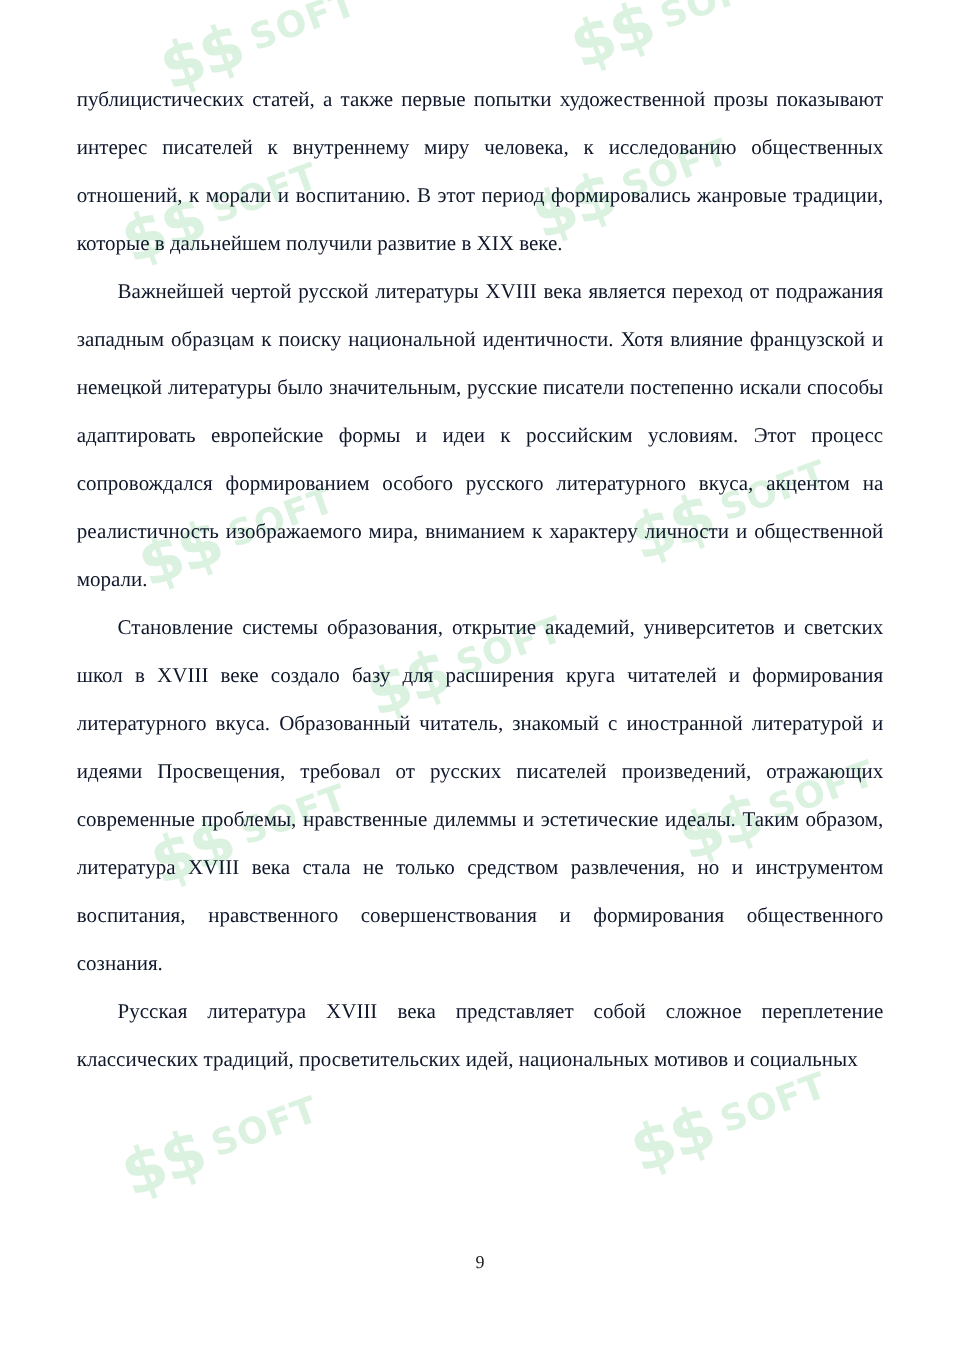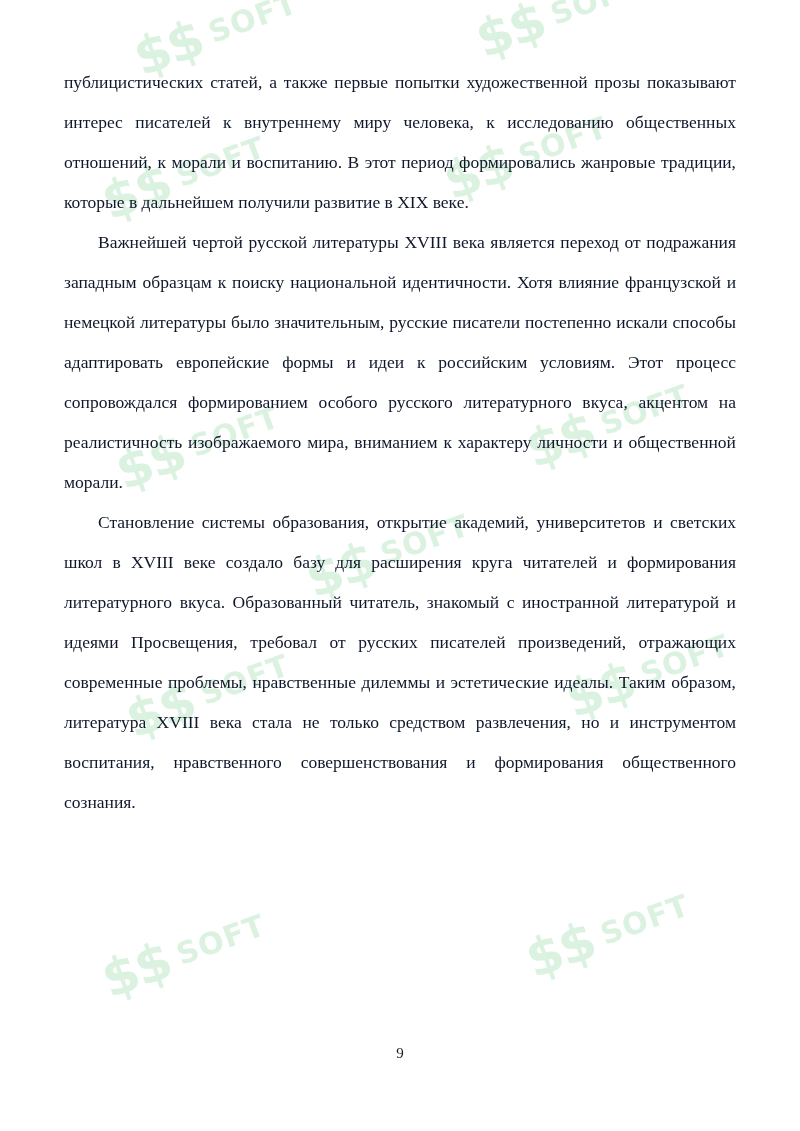--- a/index.html
+++ b/index.html
@@ -125,16 +125,17 @@
       <div class="wm" style="left: 300px; top: 560px;">
         <span class="mark" style="font-size: 52px; color: rgb(184, 230, 196);">$$</span>
         <span class="word" style="font-size: 30px; color: rgb(184, 230, 196);">SOFT</span>
       </div>
     </div>
 
   <div class="content">
     <p class="body">публицистических статей, а также первые попытки художественной прозы показывают интерес писателей к внутреннему миру человека, к исследованию общественных отношений, к морали и воспитанию. В этот период формировались жанровые традиции, которые в дальнейшем получили развитие в XIX веке.</p>
     <p class="body indent">Важнейшей чертой русской литературы XVIII века является переход от подражания западным образцам к поиску национальной идентичности. Хотя влияние французской и немецкой литературы было значительным, русские писатели постепенно искали способы адаптировать европейские формы и идеи к российским условиям. Этот процесс сопровождался формированием особого русского литературного вкуса, акцентом на реалистичность изображаемого мира, вниманием к характеру личности и общественной морали.</p>
     <p class="body indent">Становление системы образования, открытие академий, университетов и светских школ в XVIII веке создало базу для расширения круга читателей и формирования литературного вкуса. Образованный читатель, знакомый с иностранной литературой и идеями Просвещения, требовал от русских писателей произведений, отражающих современные проблемы, нравственные дилеммы и эстетические идеалы. Таким образом, литература XVIII века стала не только средством развлечения, но и инструментом воспитания, нравственного совершенствования и формирования общественного сознания.</p>
+    <p class="body indent">Русская литература XVIII века представляет собой сложное переплетение классических традиций, просветительских идей, национальных мотивов и социальных</p>
   </div>
 
   <div class="pagenum">9</div>
 </div>
 
 </body></html>

